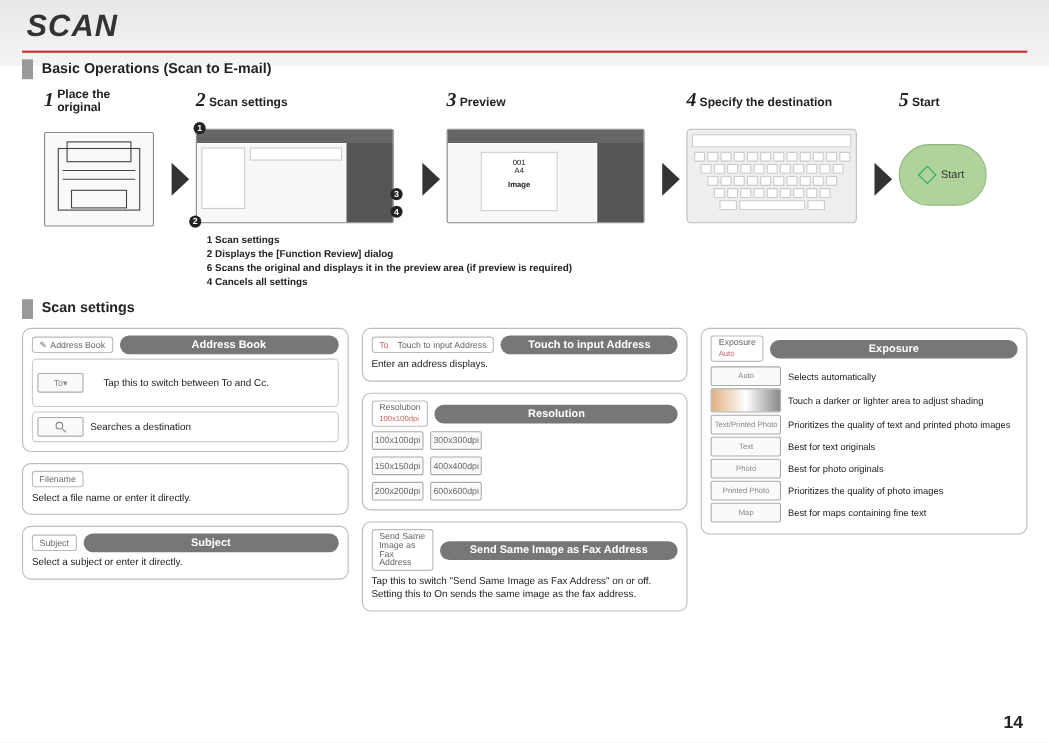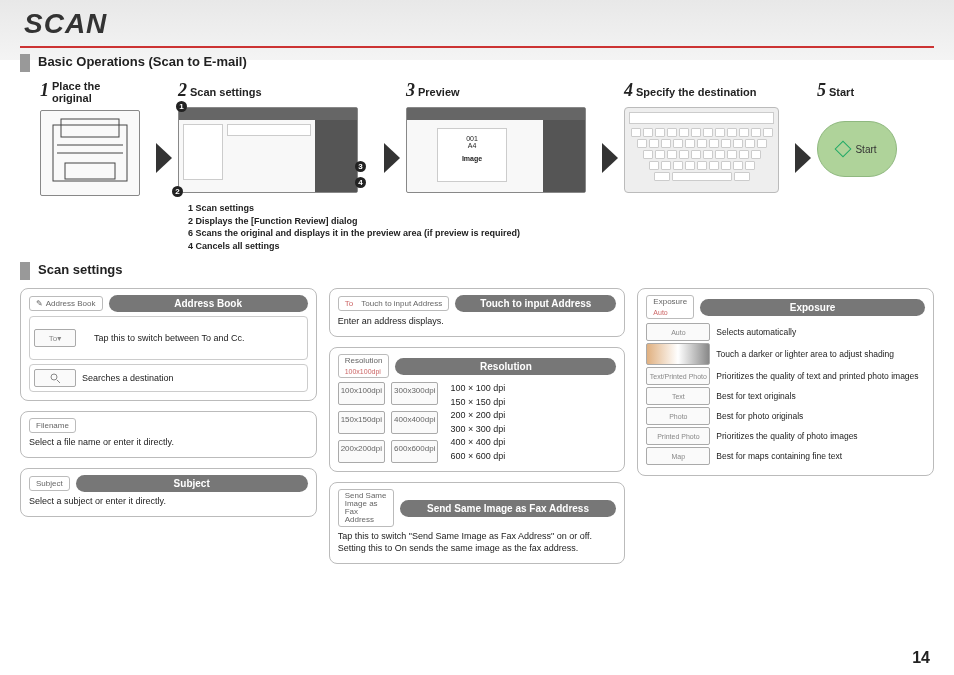--- a/index.html
+++ b/index.html
@@ -6,21 +6,21 @@
   body{font-family:Arial,Helvetica,sans-serif;background:#f2f2f2;width:954px;height:675px;position:relative;color:#222}
   .page{background:#fff;margin:0;width:954px;height:675px;padding:10px 20px 0 20px;position:relative;
     background:linear-gradient(180deg,#e8e8e8 0,#f4f4f4 60px,#fff 60px)}
   .title{font:italic 700 28px/1 Arial;color:#333;letter-spacing:1px;margin:0 0 8px 4px}
   .hr{height:2px;background:#c33;margin:0 0 6px 0}
   .sec-head{display:flex;margin:4px 0 8px 0}
   .sec-head .bar{width:10px;height:18px;background:#999;margin-right:8px}
   .sec-head .txt{font:700 13px Arial;color:#222}
   .steps{display:flex;align-items:flex-start;gap:4px;margin:2px 0 4px 20px}
   .step{display:flex;flex-direction:column;align-items:flex-start}
-  .step-label{font:700 11px Arial;color:#222;margin-bottom:6px;white-space:nowrap}
+  .step-label{font:700 11px Arial;color:#222;margin-bottom:16px;white-space:nowrap}
   .step-label .num{font:italic 700 18px Times,serif;margin-right:3px}
   .thumb{border:1px solid #888;border-radius:2px;background:#f9f9f9;display:flex;align-items:center;justify-content:center;overflow:hidden}
   .arrow{width:0;height:0;border-top:15px solid transparent;border-bottom:15px solid transparent;border-left:16px solid #333;align-self:center;margin:40px 2px 0}
   .footnotes{font:700 9px Arial;margin:6px 0 10px 168px;line-height:1.4}
   .cols{display:flex;gap:12px;align-items:flex-start}
   .col{flex:1;display:flex;flex-direction:column;gap:10px}
   .card{border:1px solid #bbb;border-radius:8px;background:#fff;padding:6px 8px 8px 8px}
   .card-head{display:flex;align-items:center;gap:6px;margin-bottom:4px}
   .chip{border:1px solid #bbb;border-radius:3px;background:#fff;font:8px Arial;color:#666;padding:2px 6px;display:inline-flex;align-items:center;gap:3px}
   .pill{flex:1;background:#777;color:#fff;border-radius:10px;font:700 10px Arial;text-align:center;padding:3px 6px}
@@ -249,28 +249,20 @@
         </div>
         <div class="res-grid">
           <div class="res-btns">
             <div class="res-btn">100x100dpi</div>
             <div class="res-btn">300x300dpi</div>
             <div class="res-btn">150x150dpi</div>
             <div class="res-btn">400x400dpi</div>
             <div class="res-btn">200x200dpi</div>
             <div class="res-btn">600x600dpi</div>
           </div>
-          <div class="res-list">
-            <div>100 × 100 dpi</div>
-            <div>150 × 150 dpi</div>
-            <div>200 × 200 dpi</div>
-            <div>300 × 300 dpi</div>
-            <div>400 × 400 dpi</div>
-            <div>600 × 600 dpi</div>
-          </div>
         </div>
       </div>
 
       <div class="card">
         <div class="card-head">
           <div class="chip" style="white-space:normal;width:56px;line-height:1">Send Same Image as Fax Address</div>
           <div class="pill" style="line-height:1.1">Send Same Image as Fax Address</div>
         </div>
         <div class="desc">Tap this to switch "Send Same Image as Fax Address" on or off.</div>
         <div class="desc">Setting this to On sends the same image as the fax address.</div>

